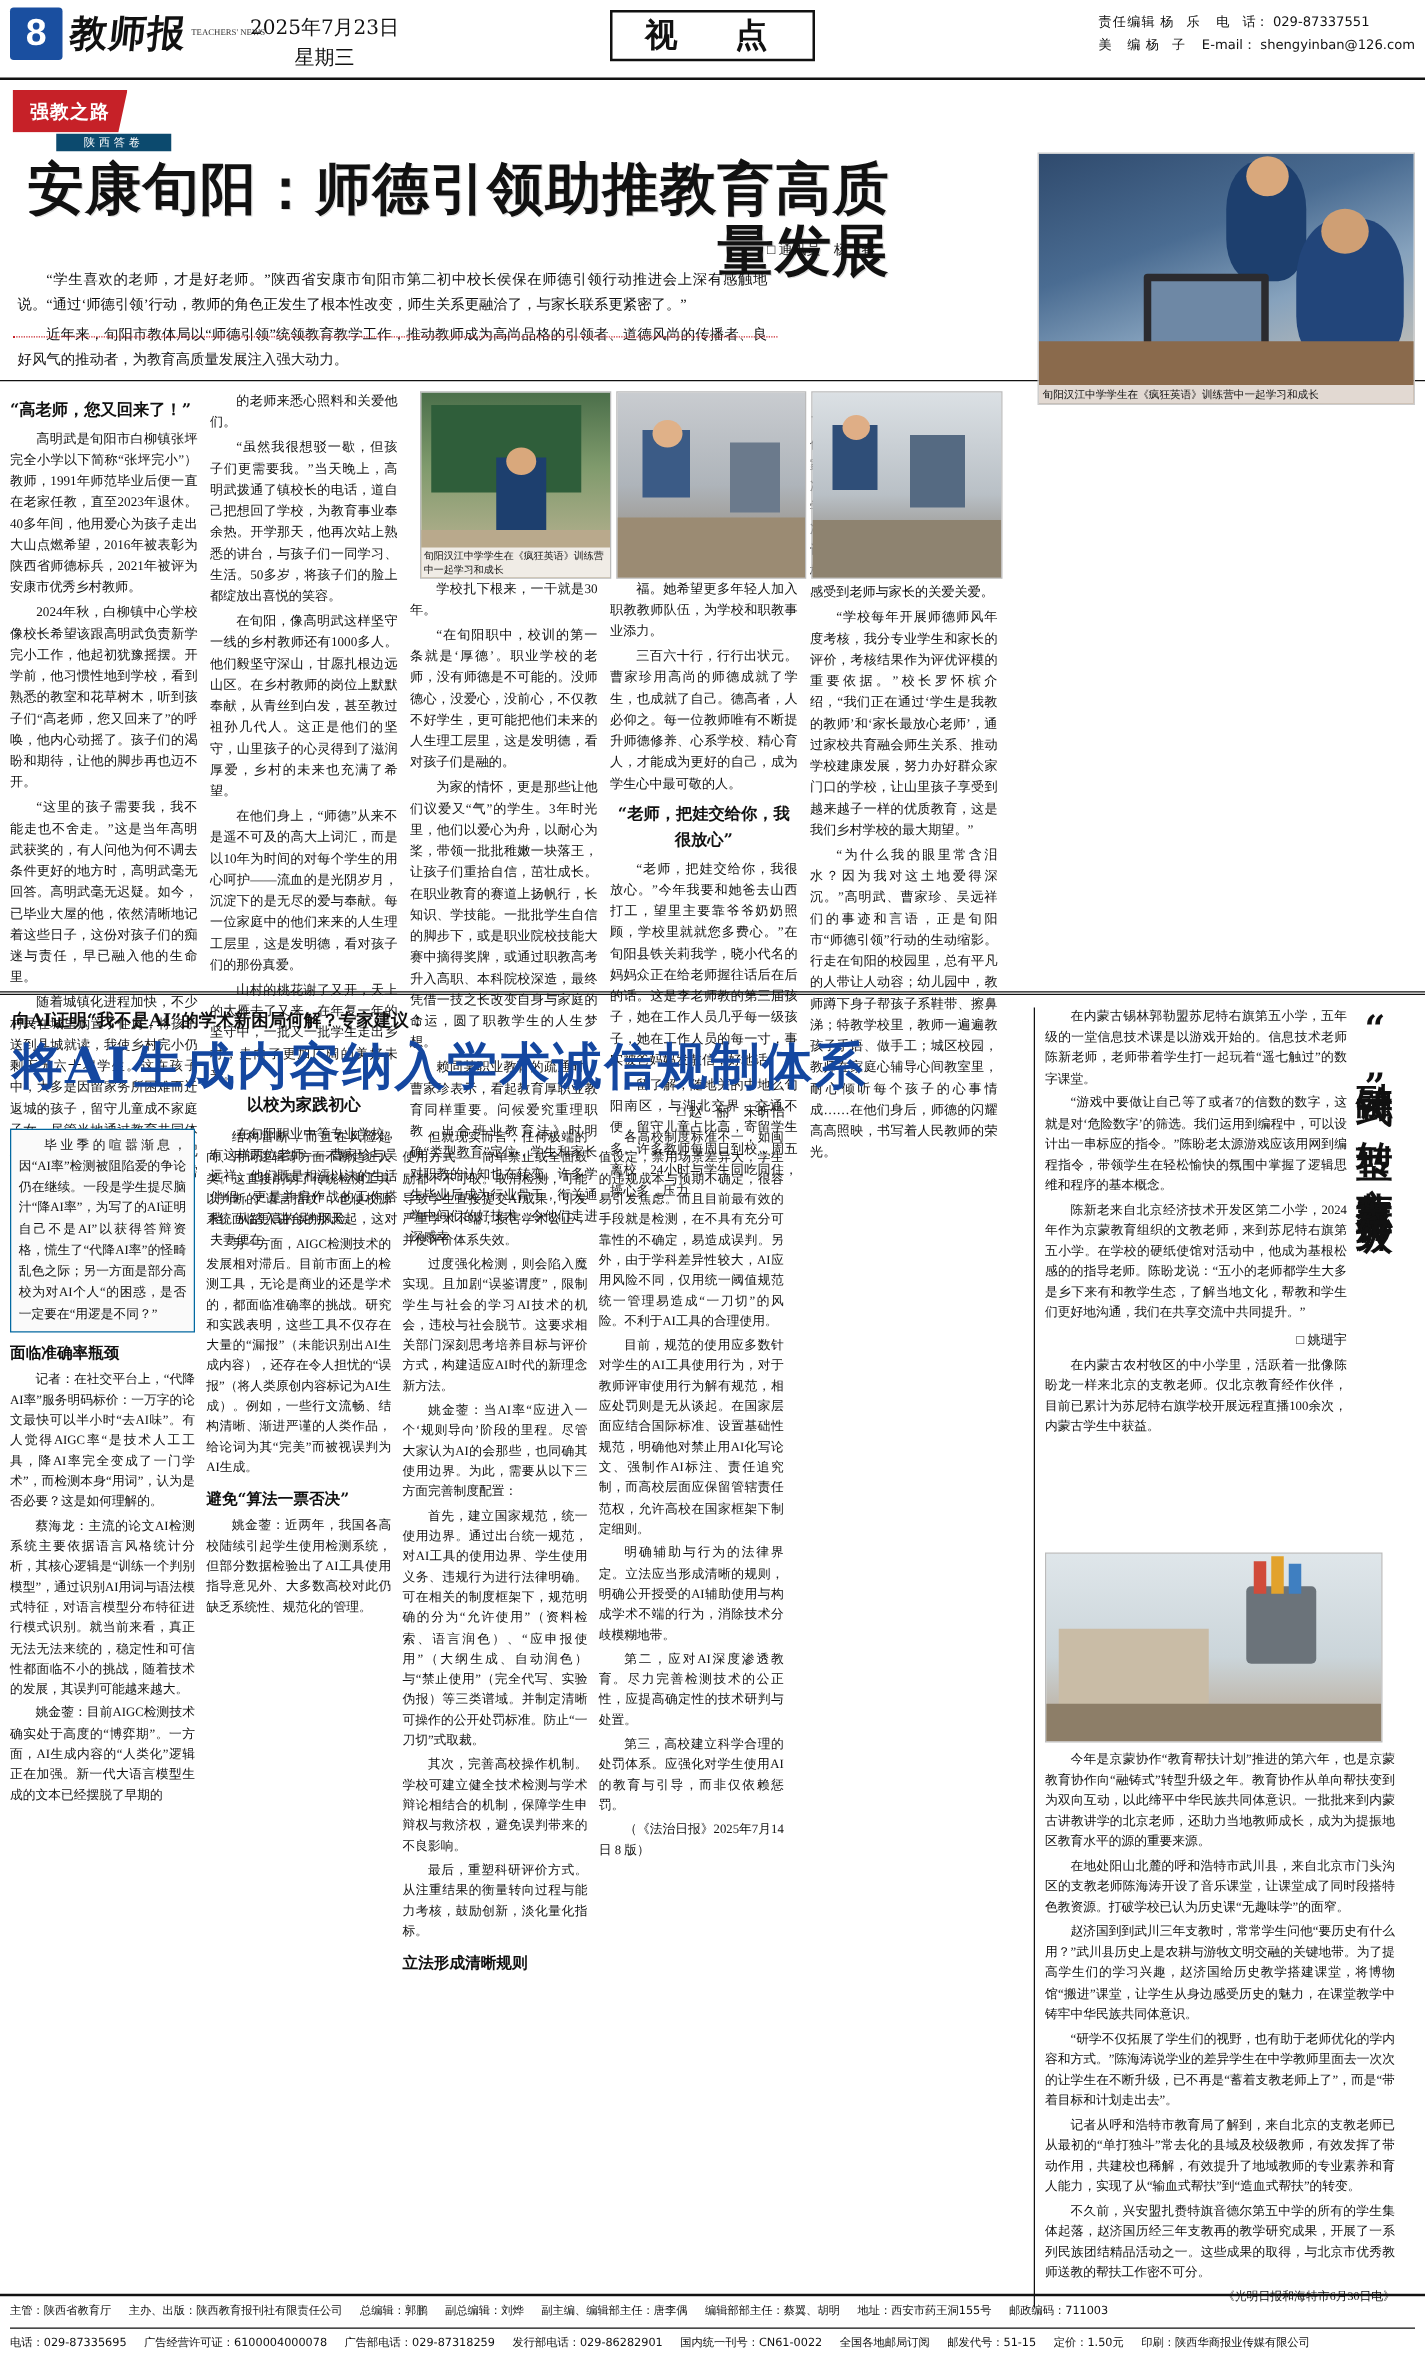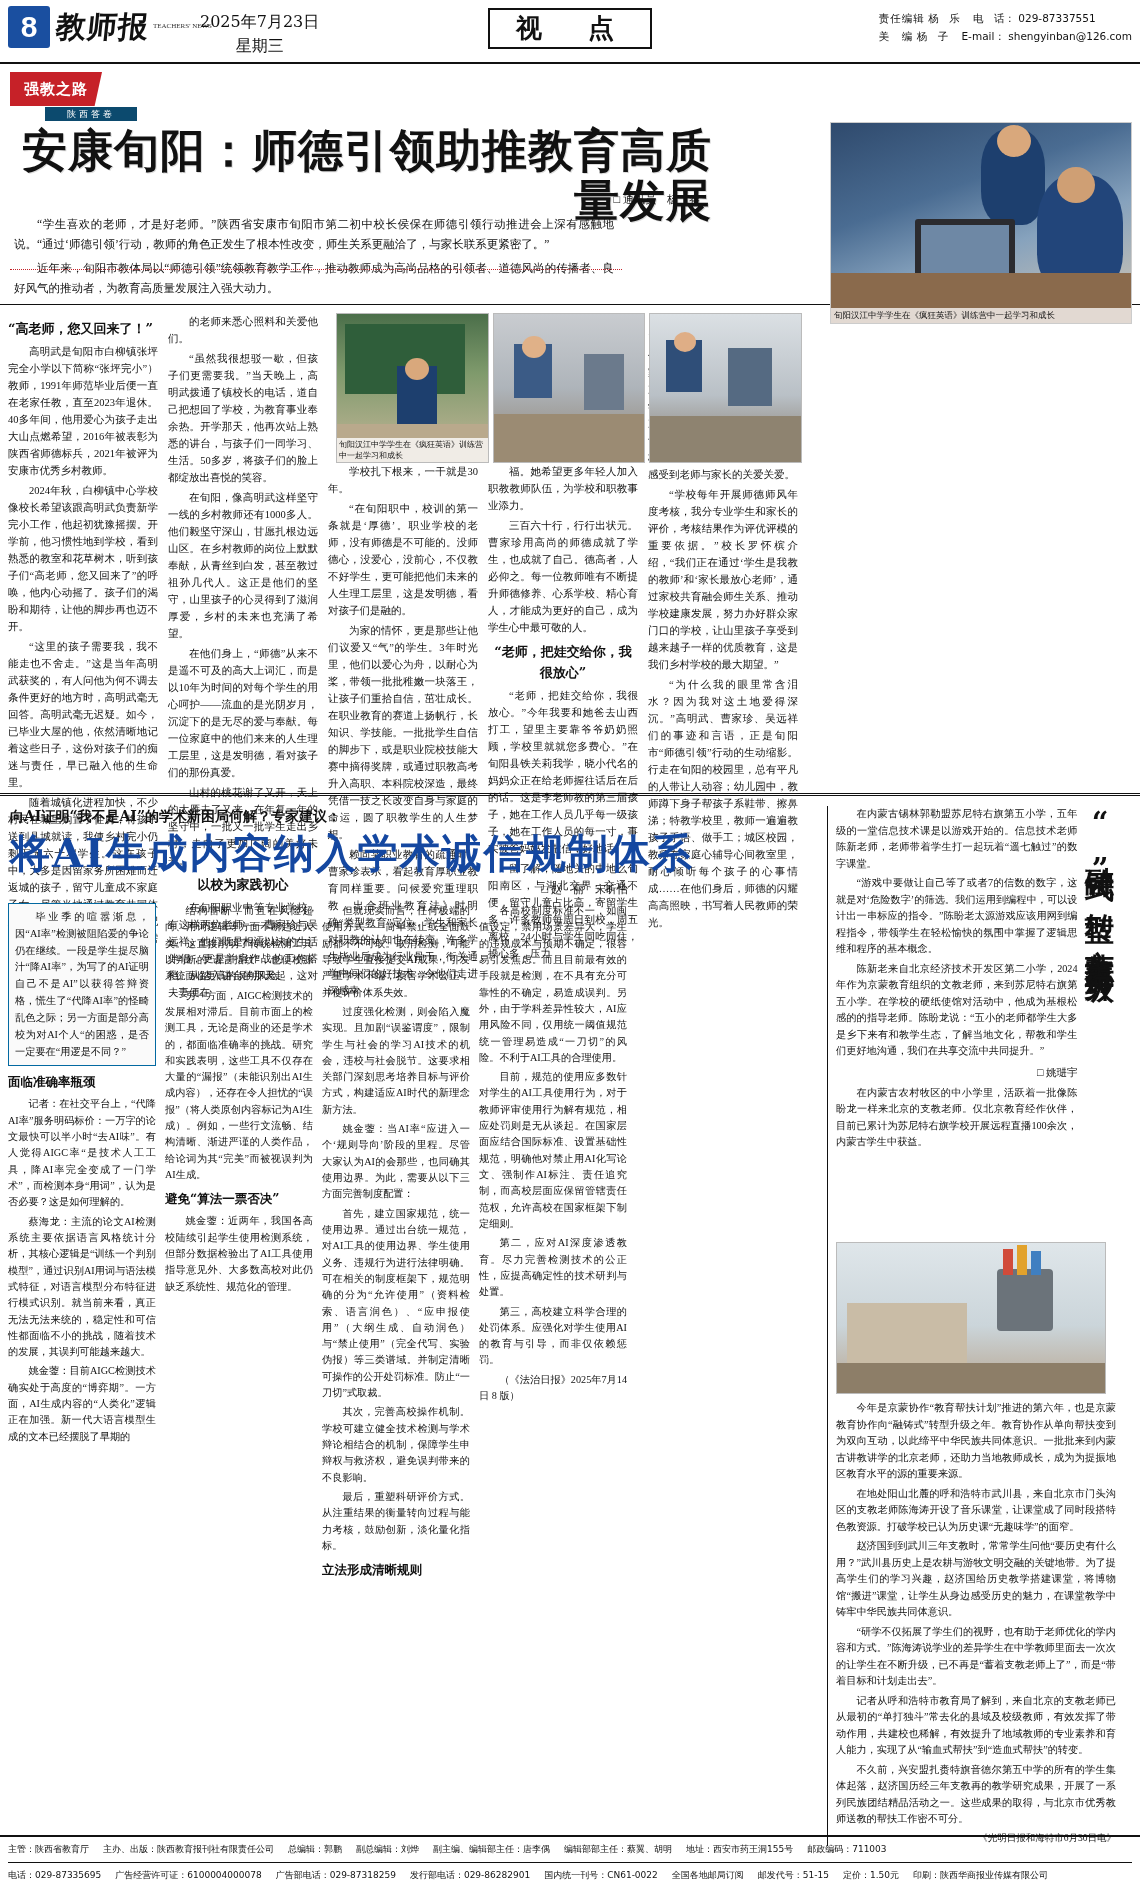--- a/index.html
+++ b/index.html
@@ -288,20 +288,21 @@
           <p>过度强化检测，则会陷入魔实现。且加剧“误鉴谓度”，限制学生与社会的学习AI技术的机会，违校与社会脱节。这要求相关部门深刻思考培养目标与评价方式，构建适应AI时代的新理念新方法。</p>
           <p>姚金蓥：当AI率“应进入一个‘规则导向’阶段的里程。尽管大家认为AI的会那些，也同确其使用边界。为此，需要从以下三方面完善制度配置：</p>
           <p>首先，建立国家规范，统一使用边界。通过出台统一规范，对AI工具的使用边界、学生使用义务、违规行为进行法律明确。可在相关的制度框架下，规范明确的分为“允许使用”（资料检索、语言润色）、“应申报使用”（大纲生成、自动润色）与“禁止使用”（完全代写、实验伪报）等三类谱域。并制定清晰可操作的公开处罚标准。防止“一刀切”式取裁。</p>
           <p>其次，完善高校操作机制。学校可建立健全技术检测与学术辩论相结合的机制，保障学生申辩权与救济权，避免误判带来的不良影响。</p>
           <p>最后，重塑科研评价方式。从注重结果的衡量转向过程与能力考核，鼓励创新，淡化量化指标。</p>
           <div class="bsub">立法形成清晰规则</div>
         </div>
         <div class="bcol">
           <p>各高校制度标准不一，如闽值设定，禁用场景差异大，学生的违规成本与预期不确定，很容易引发焦虑。而且目前最有效的手段就是检测，在不具有充分可靠性的不确定，易造成误判。另外，由于学科差异性较大，AI应用风险不同，仅用统一阈值规范统一管理易造成“一刀切”的风险。不利于AI工具的合理使用。</p>
           <p>目前，规范的使用应多数针对学生的AI工具使用行为，对于教师评审使用行为解有规范，相应处罚则是无从谈起。在国家层面应结合国际标准、设置基础性规范，明确他对禁止用AI化写论文、强制作AI标注、责任追究制，而高校层面应保留管辖责任范权，允许高校在国家框架下制定细则。</p>
+          <p>明确辅助与行为的法律界定。立法应当形成清晰的规则，明确公开授受的AI辅助使用与构成学术不端的行为，消除技术分歧模糊地带。</p>
           <p>第二，应对AI深度渗透教育。尽力完善检测技术的公正性，应提高确定性的技术研判与处置。</p>
           <p>第三，高校建立科学合理的处罚体系。应强化对学生使用AI的教育与引导，而非仅依赖惩罚。</p>
           <p>（《法治日报》2025年7月14日 8 版）</p>
         </div>
         <div class="bcol" style="width:150px;"></div>
       </div>
     </div>
 
     <div class="rail">
       <div class="rail-wrap">

